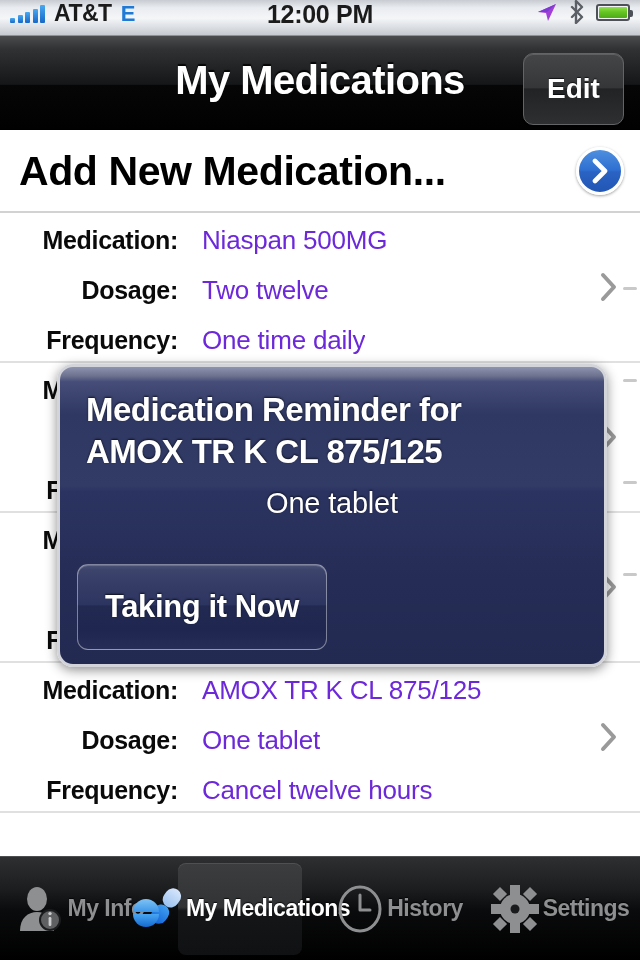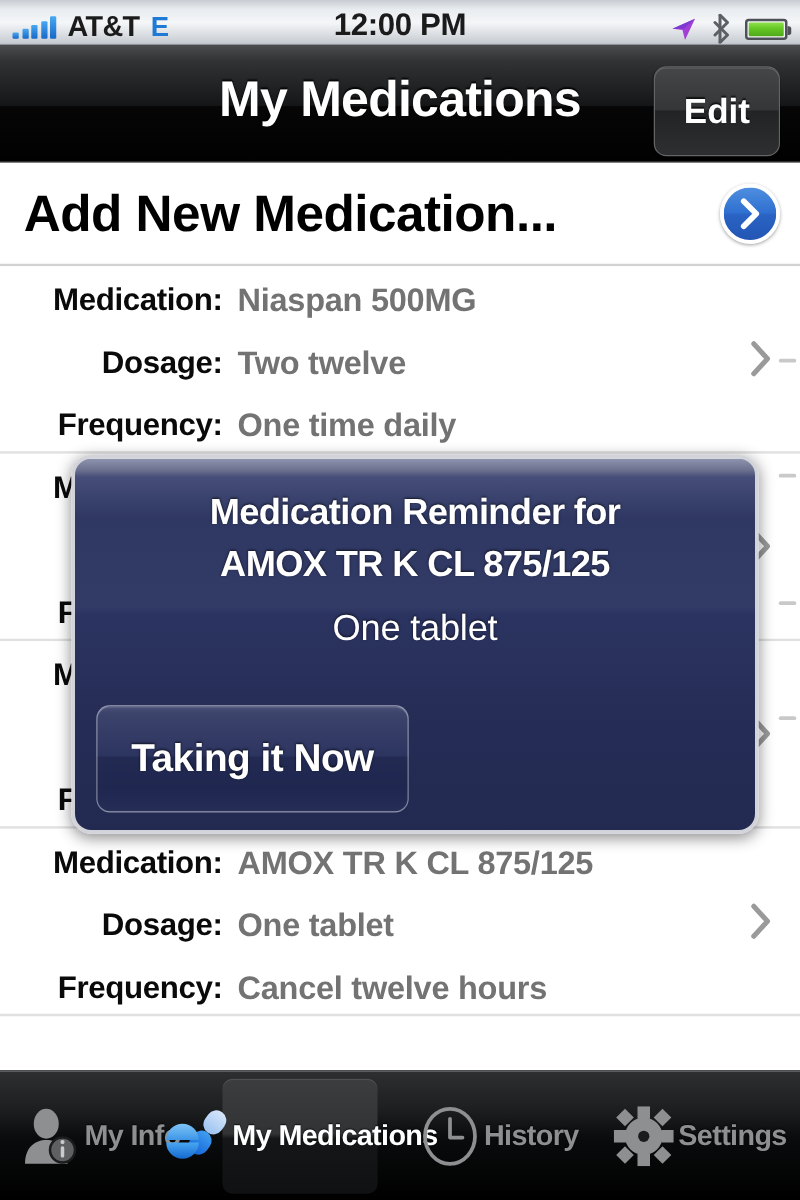--- a/index.html
+++ b/index.html
@@ -22,21 +22,21 @@
     overflow: hidden;
   }
 
   
   .statusbar {
     position: absolute;
     top: 0; left: 0;
     width: 640px; height: 36px;
     background: linear-gradient(to bottom, #c8ccd2 0%, #e9ecf0 22%, #f4f6f8 52%, #c6cad0 100%);
     display: flex;
-    align-items: flex-end;
+    align-items: flex-start;
     box-sizing: border-box;
     padding: 0 10px;
     border-bottom: 1px solid #8e9298;
   }
   .sb-left { display: flex; align-items: center; gap: 9px; flex: 0 0 auto; }
   .sb-center {
     position: absolute;
     left: 0; right: 0;
     text-align: center;
     font-size: 25px;
@@ -205,27 +205,26 @@
   .f-label {
     width: 178px;
     text-align: right;
     font-size: 25px;
     font-weight: bold;
     color: #0a0a0a;
     flex: 0 0 178px;
     letter-spacing: -0.3px;
   }
   .f-value {
-    margin-left: 12px;
+    margin-left: 24px;
     font-size: 26px;
-    color: #737373;
+    color: #6d28d9;
     letter-spacing: -0.2px;
     white-space: nowrap;
     overflow: hidden;
-    font-weight: bold;
   }
   .row-chevron {
     position: absolute;
     right: 22px;
     top: 50%;
     transform: translateY(-50%);
     width: 18px; height: 30px;
   }
   .row-chevron svg { display:block; }
 
@@ -256,22 +255,22 @@
         #222a52 100%);
     border: 3px solid #d2d4da;
     box-shadow: 0 3px 12px rgba(0,0,0,0.45);
     box-sizing: border-box;
     overflow: hidden;
     z-index: 20;
   }
   .alert-title {
     margin-top: 22px;
     padding: 0 26px;
-    text-align: center;
-    font-size: 29px;
+    text-align: left;
+    font-size: 33px;
     font-weight: bold;
     color: #fff;
     line-height: 42px;
     letter-spacing: -0.5px;
     text-shadow: 0 -1px 2px rgba(0,0,0,0.7);
   }
   .alert-body {
     margin-top: 14px;
     text-align: center;
     font-size: 29px;

